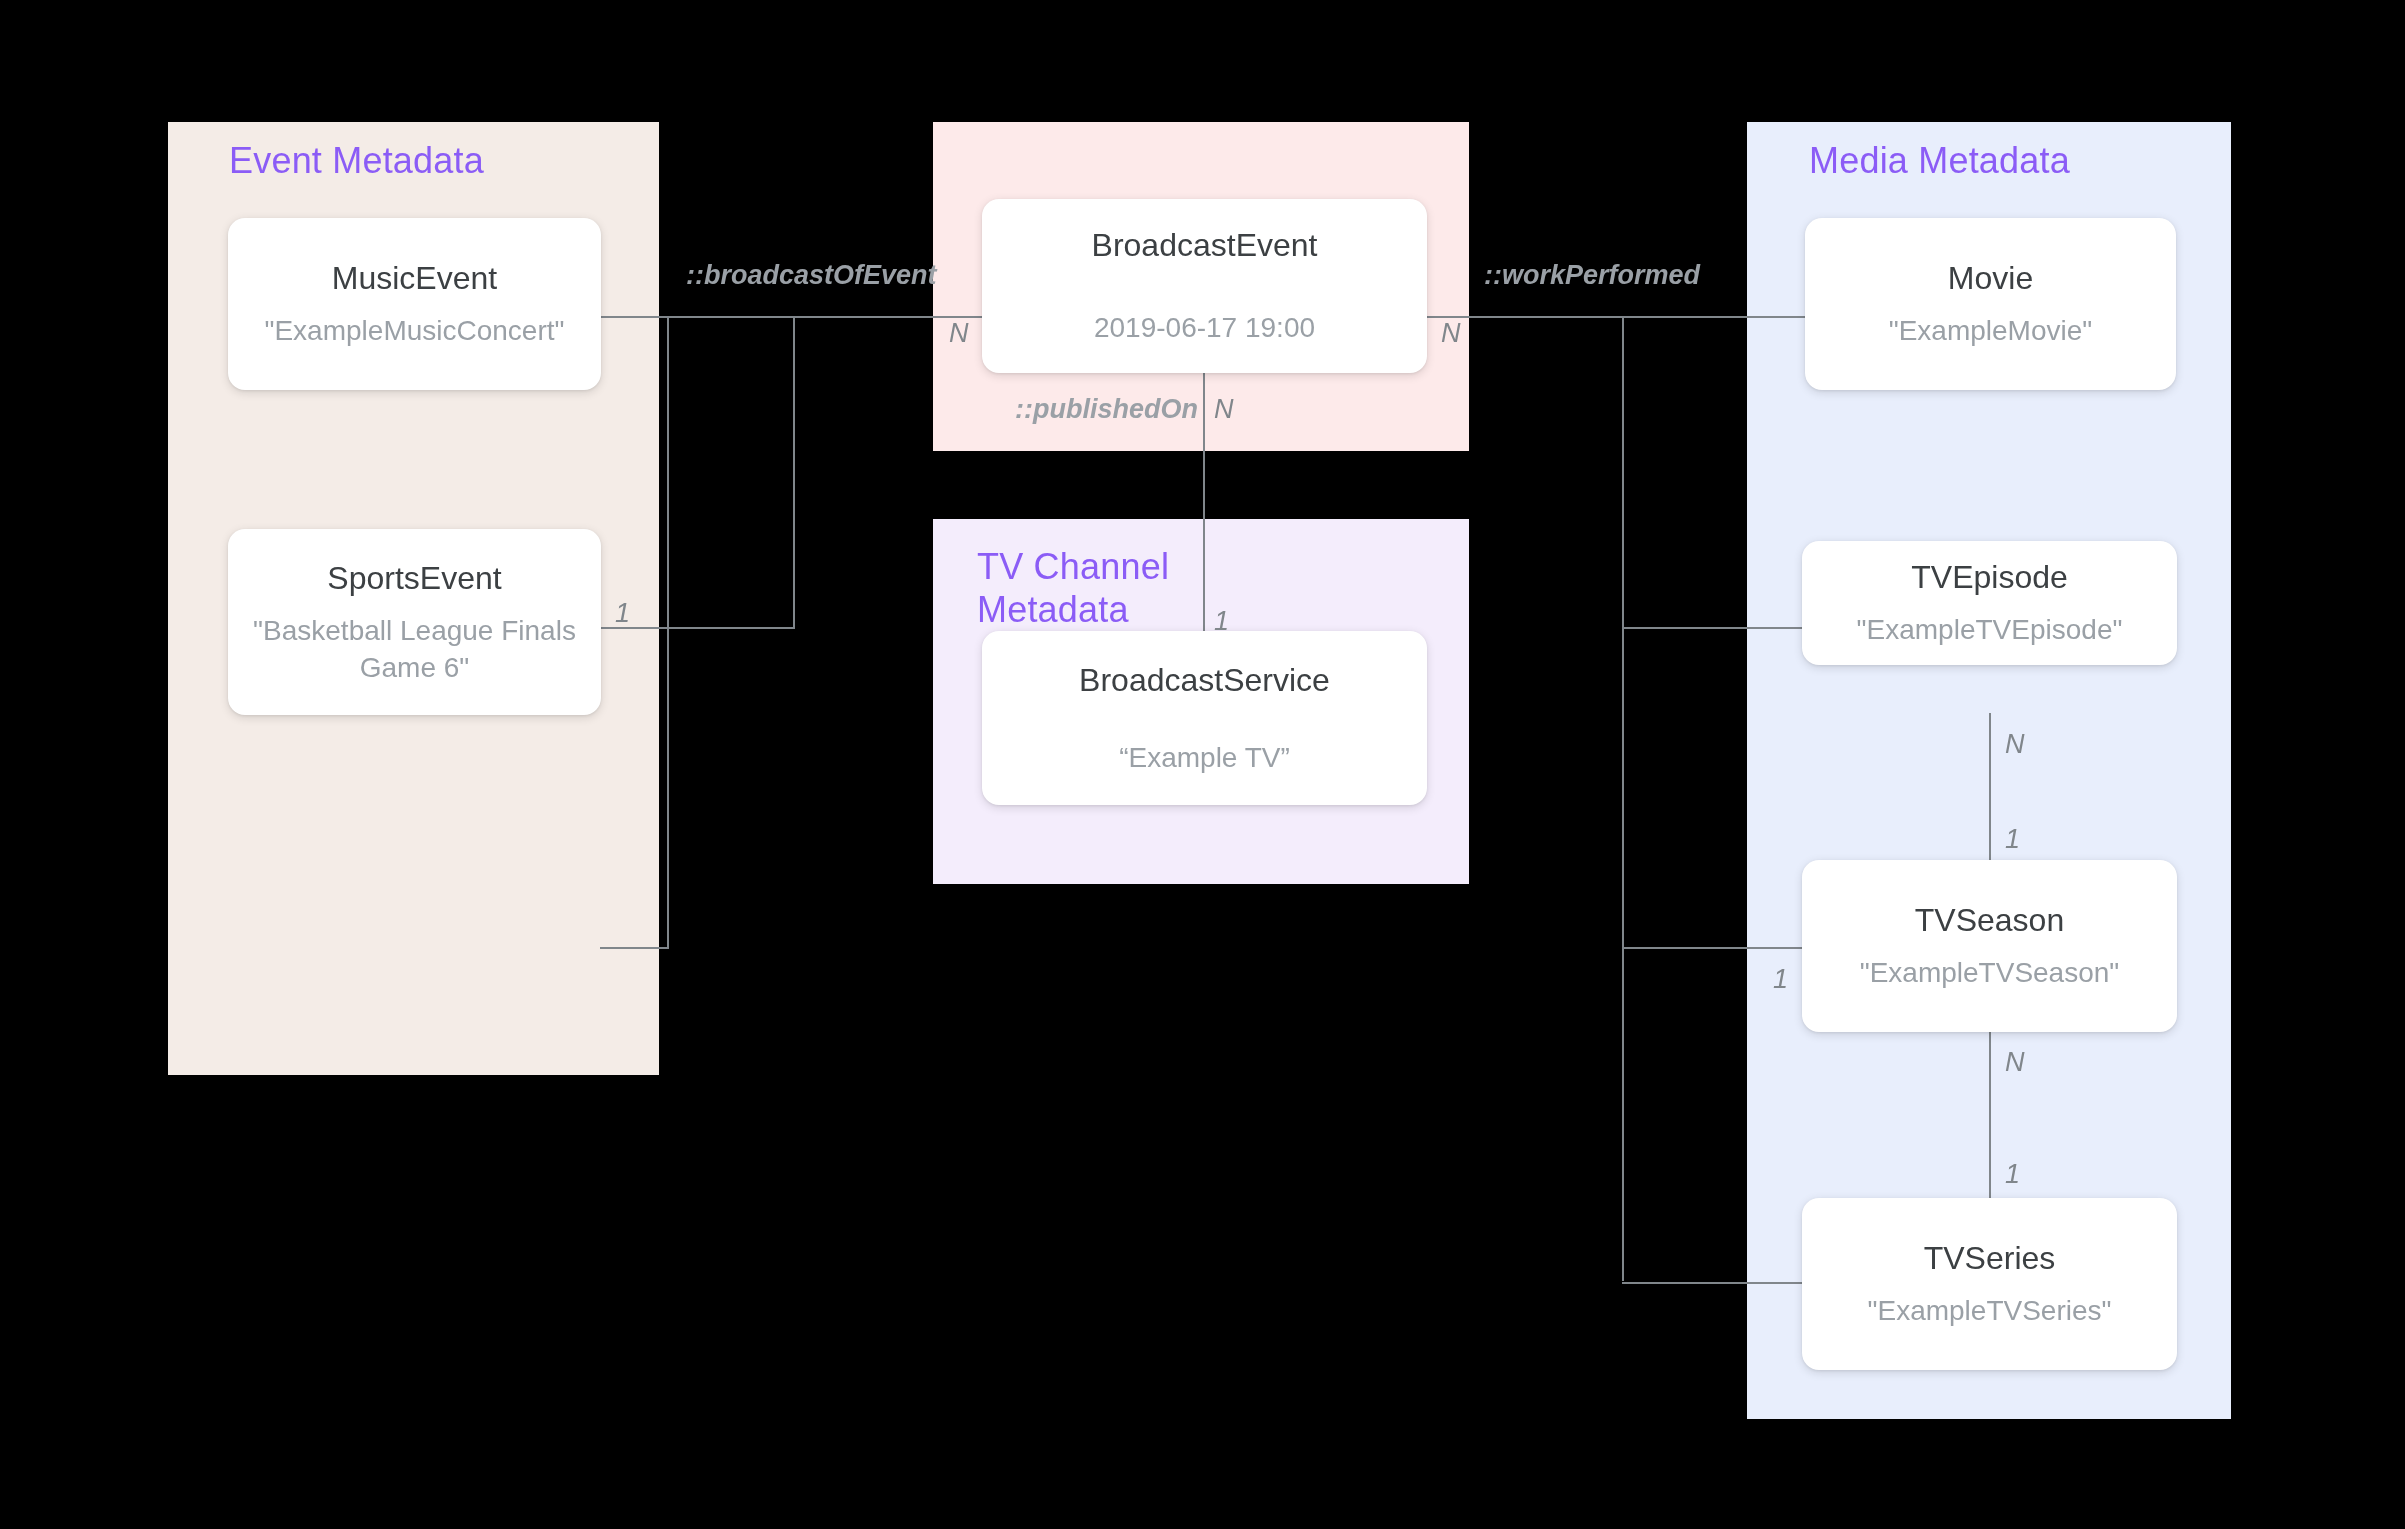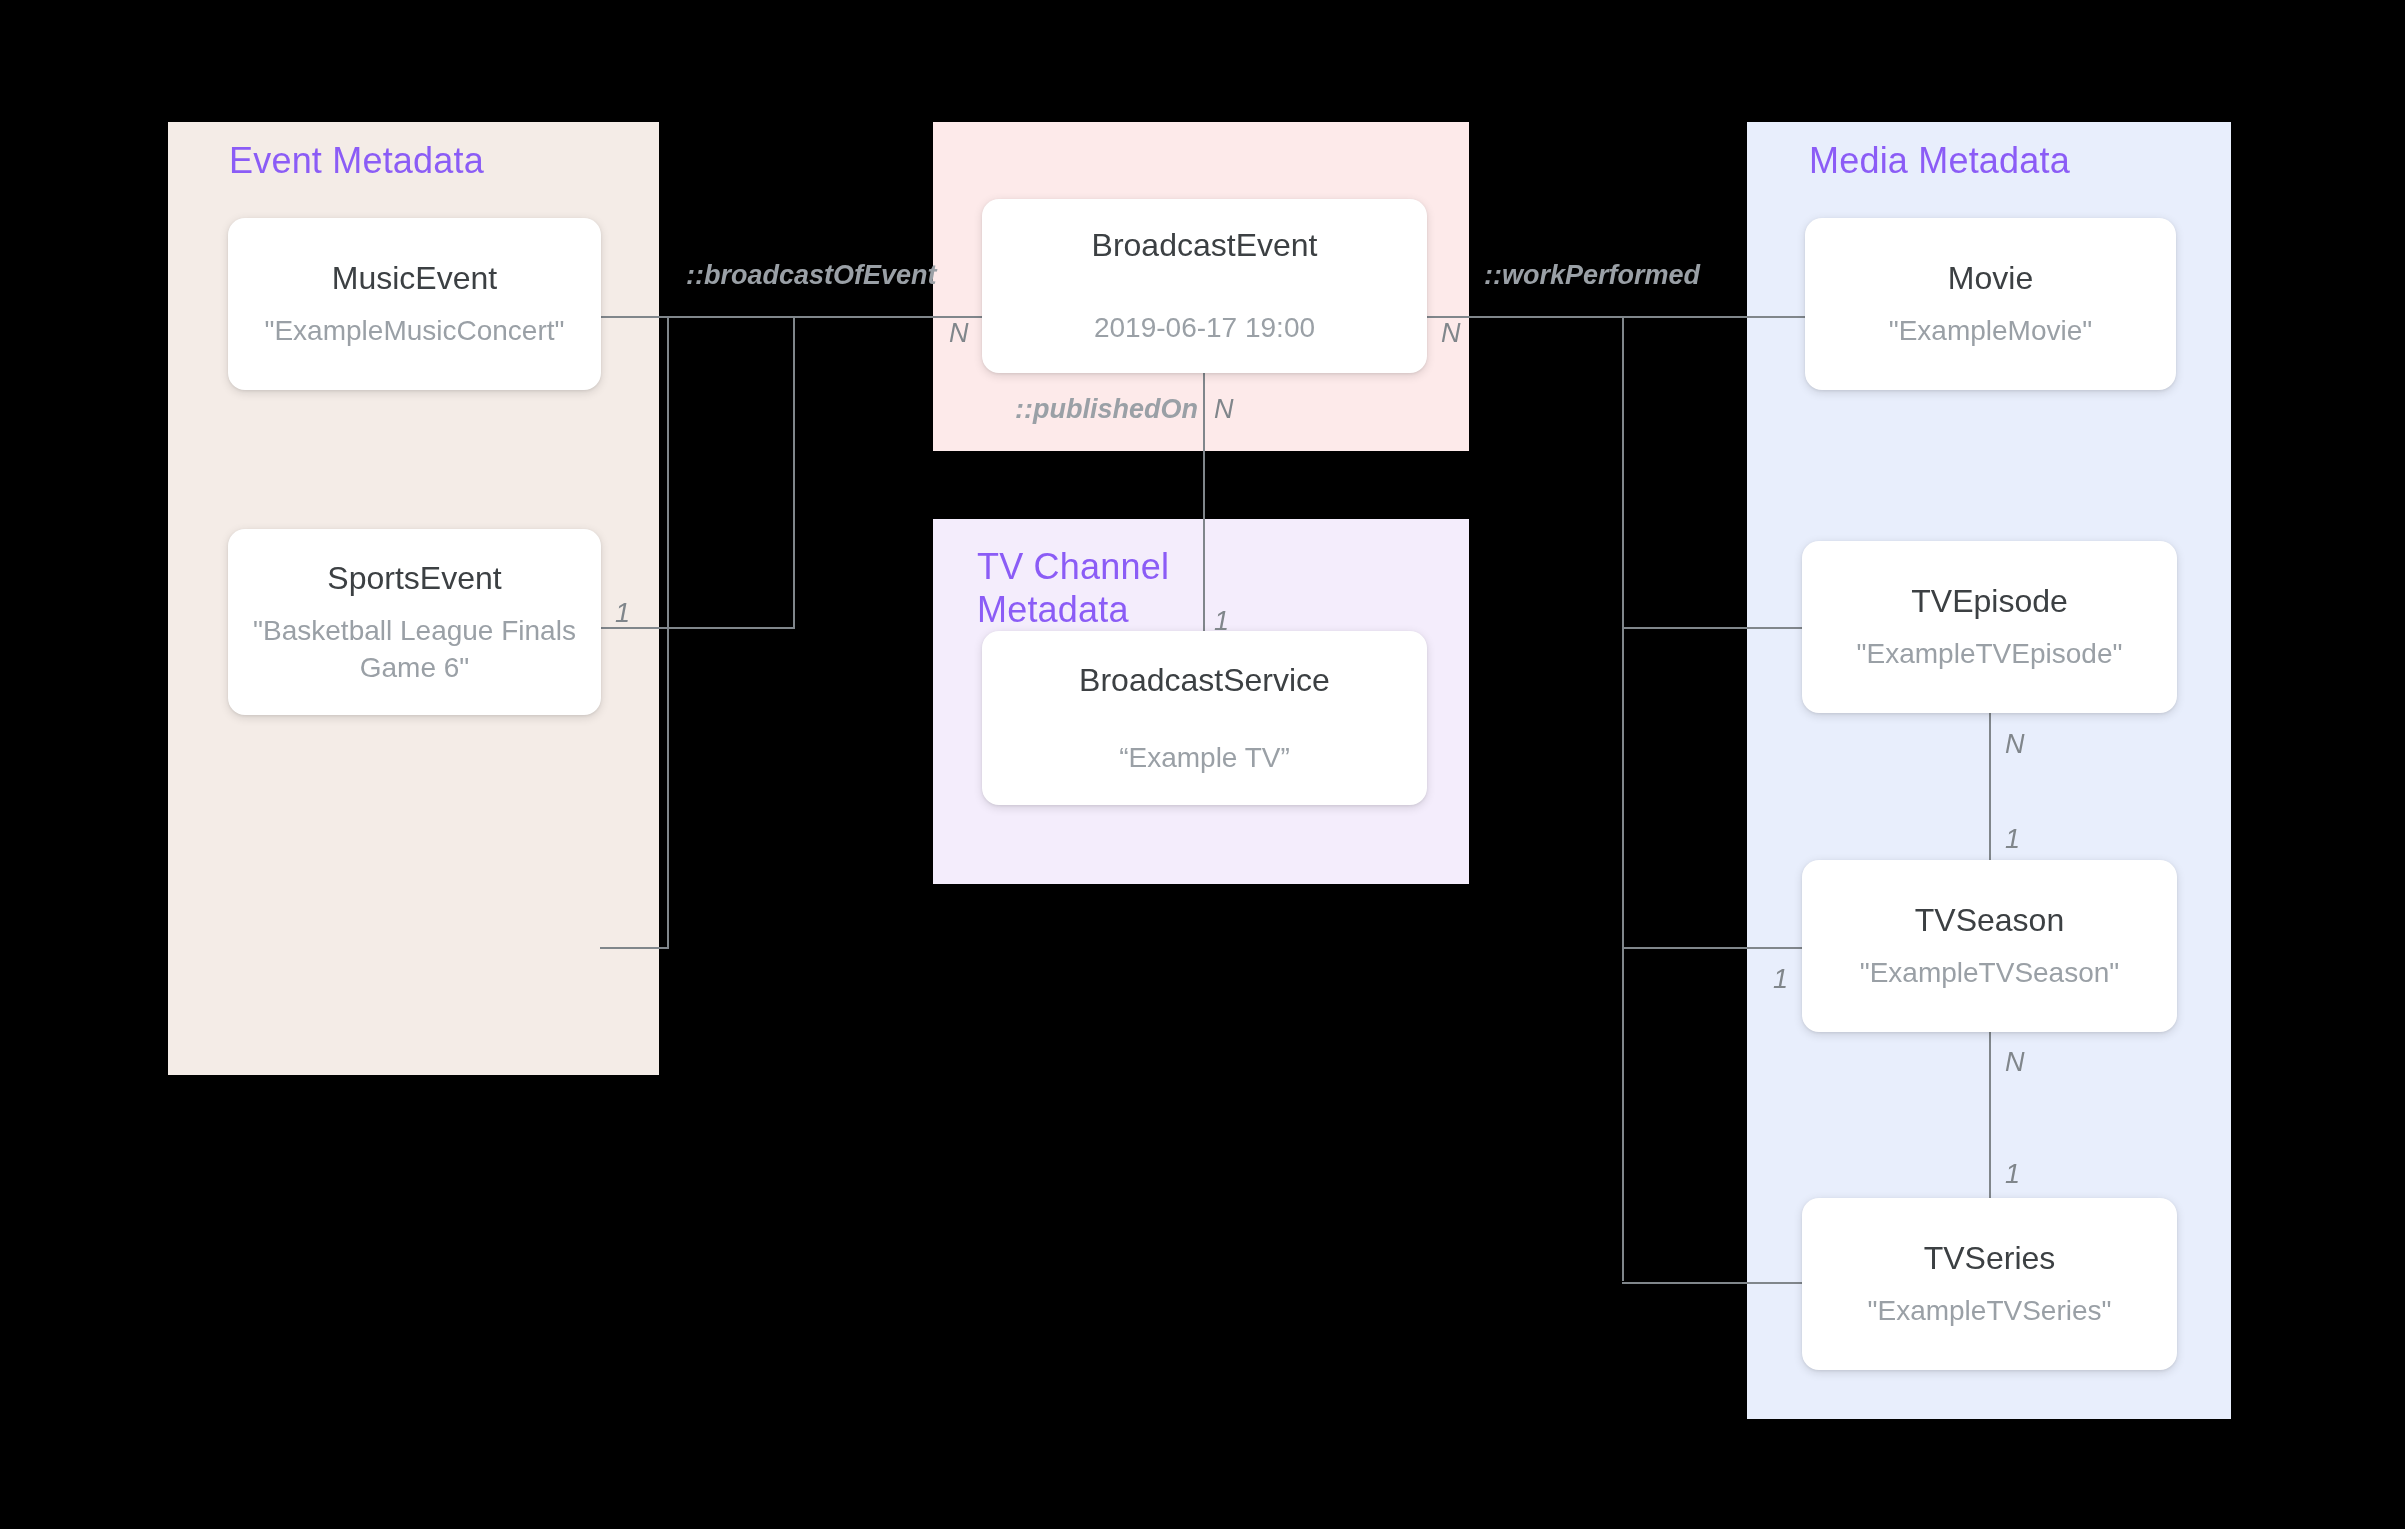--- a/index.html
+++ b/index.html
@@ -137,21 +137,21 @@
   <div class="node" style="left:982px; top:631px; width:445px; height:174px;gap:25px;">
     <div class="node-title">BroadcastService</div>
     <div class="node-value">“Example TV”</div>
   </div>
 
   <div class="node" style="left:1805px; top:218px; width:371px; height:172px;">
     <div class="node-title">Movie</div>
     <div class="node-value">"ExampleMovie"</div>
   </div>
 
-  <div class="node" style="left:1802px; top:541px; width:375px; height:172px;">
+  <div class="node" style="left:1802px; top:541px; width:375px; height:124px;">
     <div class="node-title">TVEpisode</div>
     <div class="node-value">"ExampleTVEpisode"</div>
   </div>
 
   <div class="node" style="left:1802px; top:860px; width:375px; height:172px;">
     <div class="node-title">TVSeason</div>
     <div class="node-value">"ExampleTVSeason"</div>
   </div>
 
   <div class="node" style="left:1802px; top:1198px; width:375px; height:172px;">

